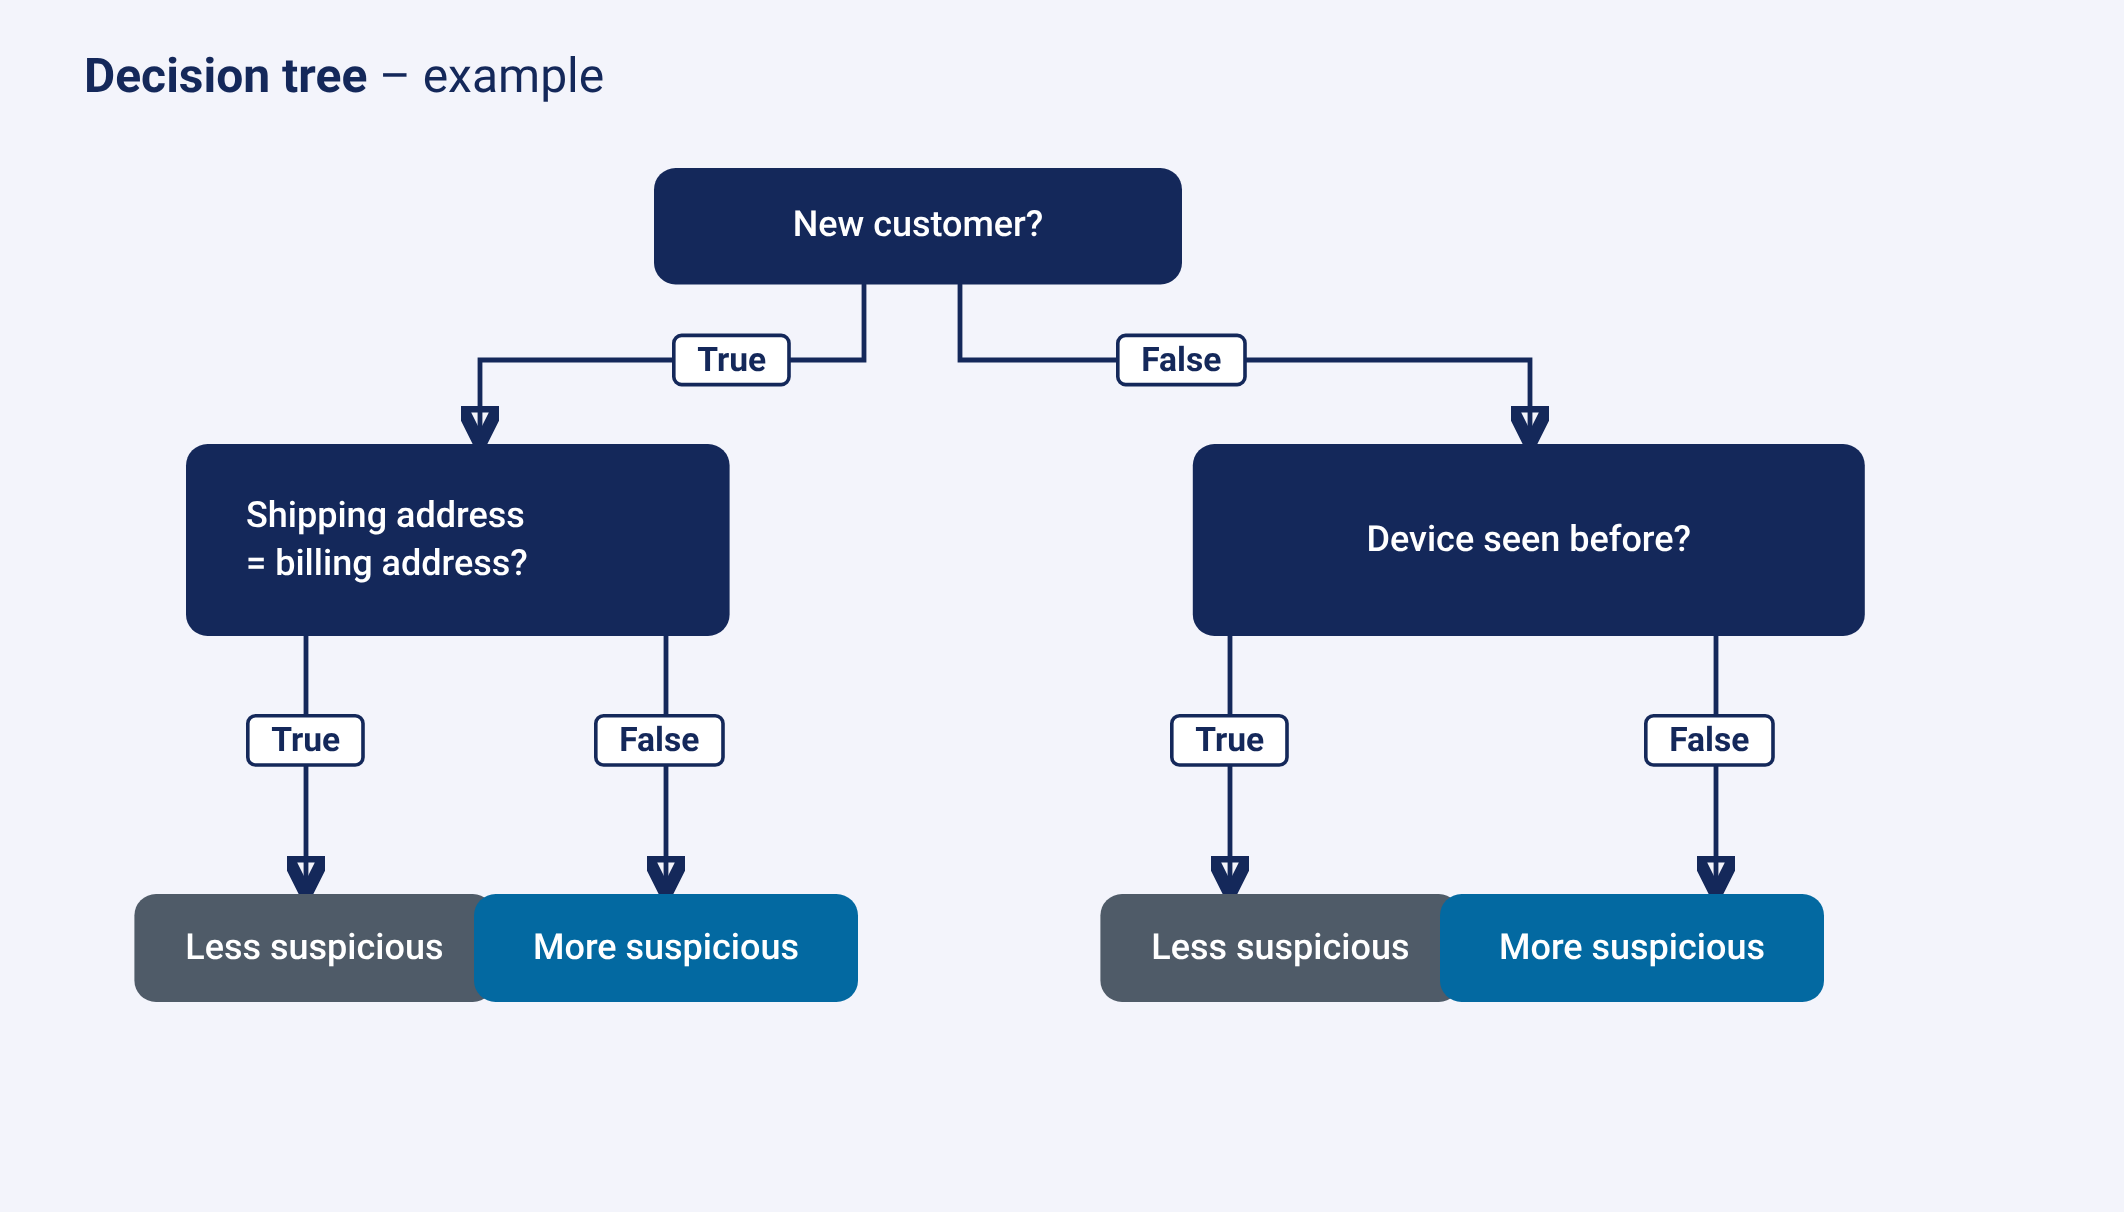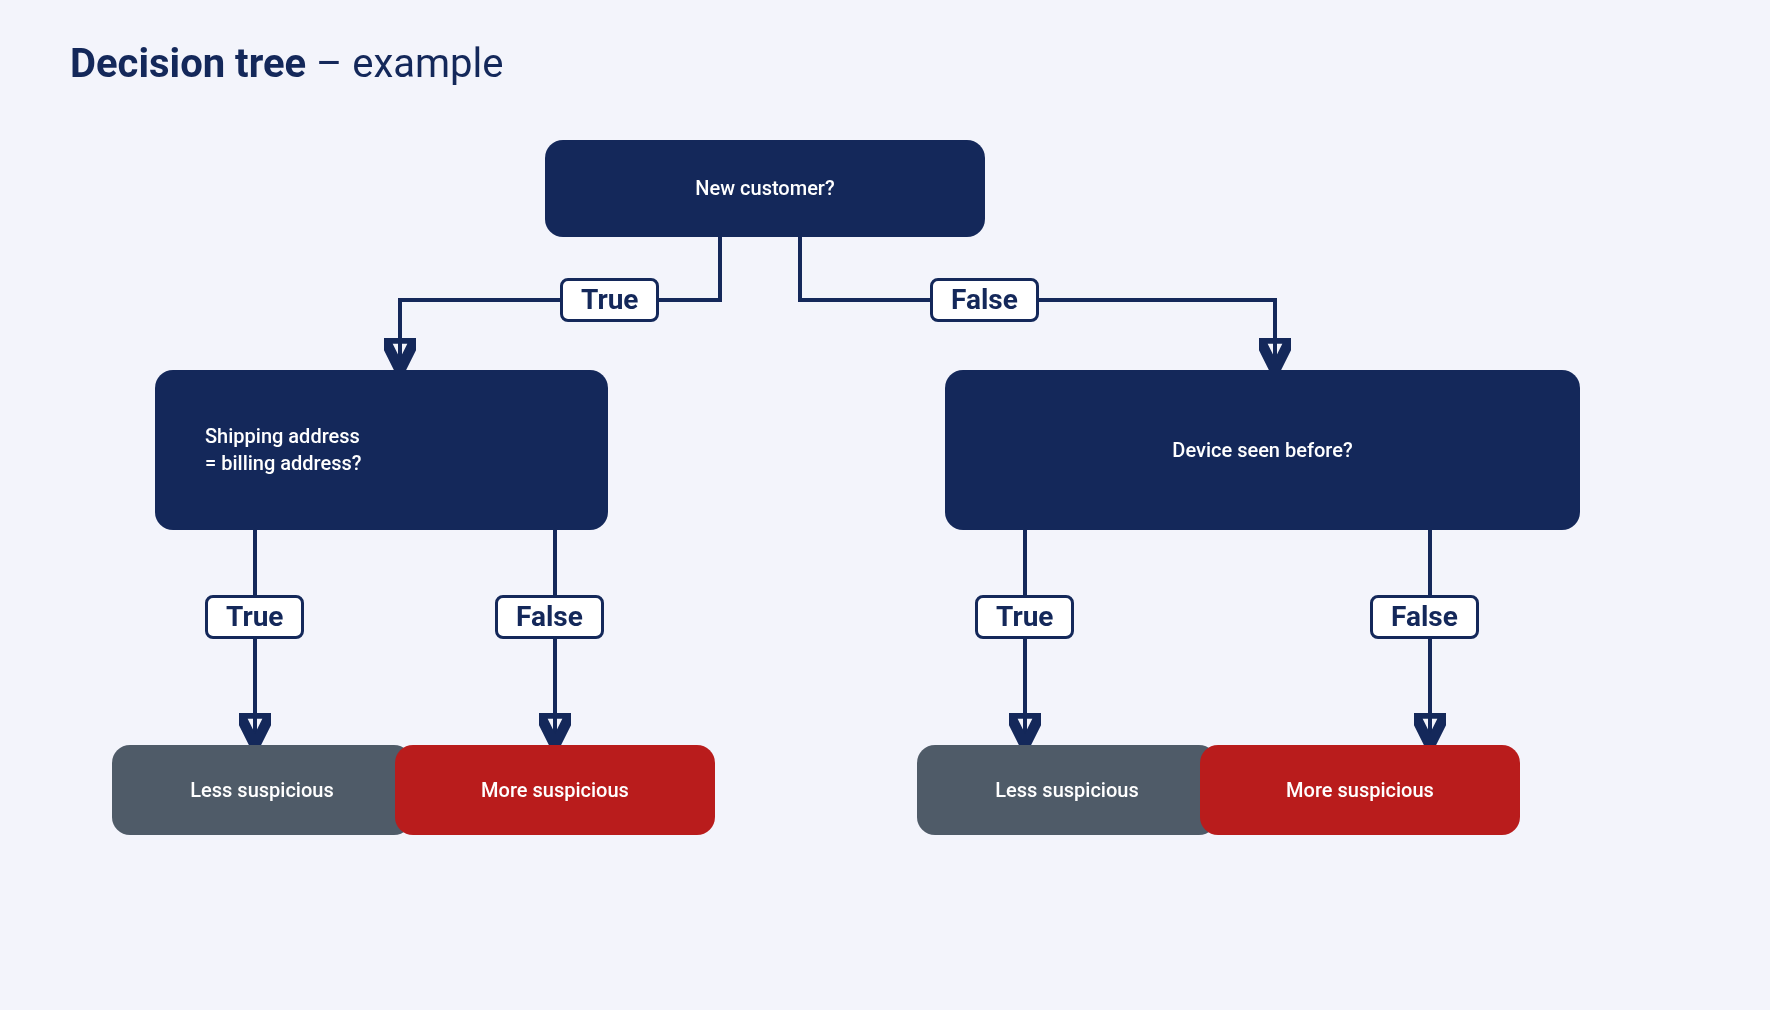--- a/index.html
+++ b/index.html
@@ -20,29 +20,29 @@
   }
   .title b { font-weight: 700; }
 
   .node {
     position: absolute;
     border-radius: 18px;
     color: #fff;
     display: flex;
     align-items: center;
     justify-content: center;
-    font-size: 20px;
+    font-size: 30px;
     font-weight: 500;
     text-align: center;
     line-height: 1.35;
     padding: 0 20px;
   }
   .node.dark   { background: #14285a; }
   .node.gray   { background: #4f5b68; margin-left: 47px; }
-  .node.blue   { background: #b91c1c; }
+  .node.blue   { background: #0369a1; }
 
   .edge-label {
     position: absolute;
     background: #fff;
     border: 3px solid #14285a;
     border-radius: 8px;
     color: #14285a;
     font-size: 28px;
     font-weight: 700;
     padding: 4px 18px;
@@ -101,21 +101,21 @@
   </div>
 <div class="edge-label" style="left:930px; top:278px;">
     <span>False</span>
   </div>
 
 <div class="node dark" style="left:155px; top:370px; width:453px; height:160px; white-space:pre-line; text-align:left; justify-content:flex-start; padding-left:50px;">
   <span>Shipping address
 = billing address?</span>
 </div>
 
-<div class="node dark" style="left:945px; top:370px; width:635px; height:160px;">
+<div class="node dark" style="left:994px; top:370px; width:560px; height:160px;">
   <span>Device seen before?</span>
 </div>
 
 <div class="edge-label" style="left:205px; top:595px;">
     <span>True</span>
   </div>
 <div class="edge-label" style="left:495px; top:595px;">
     <span>False</span>
   </div>
 

